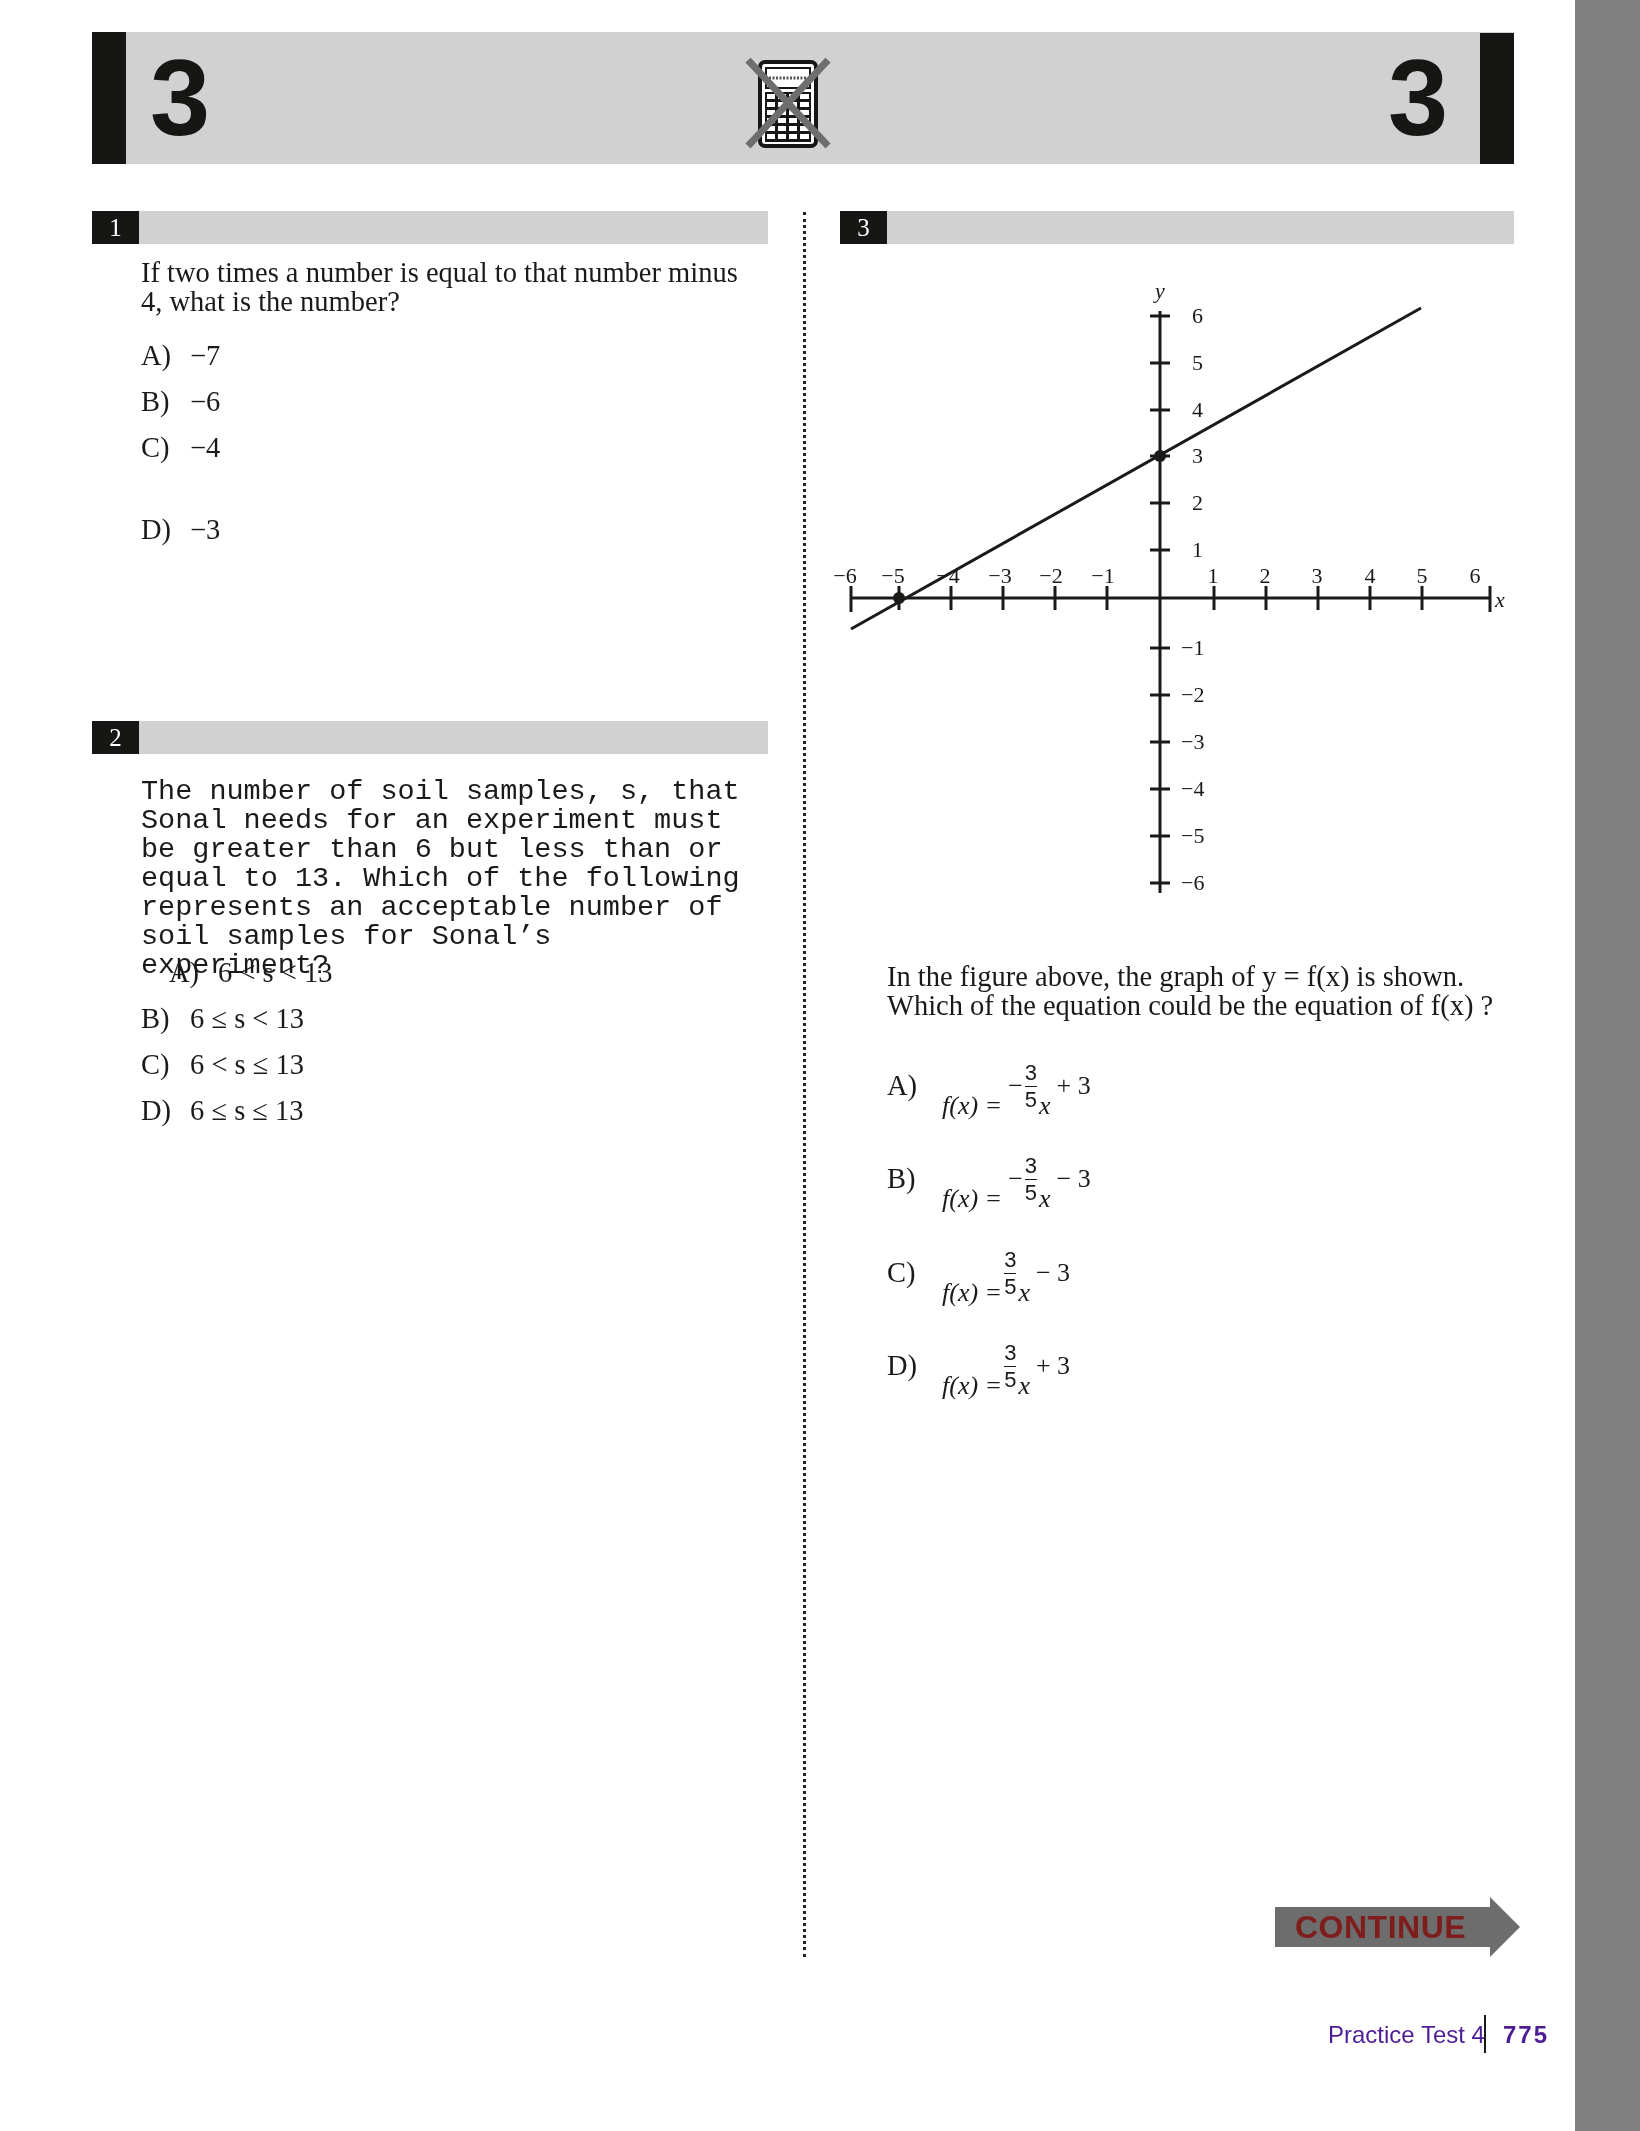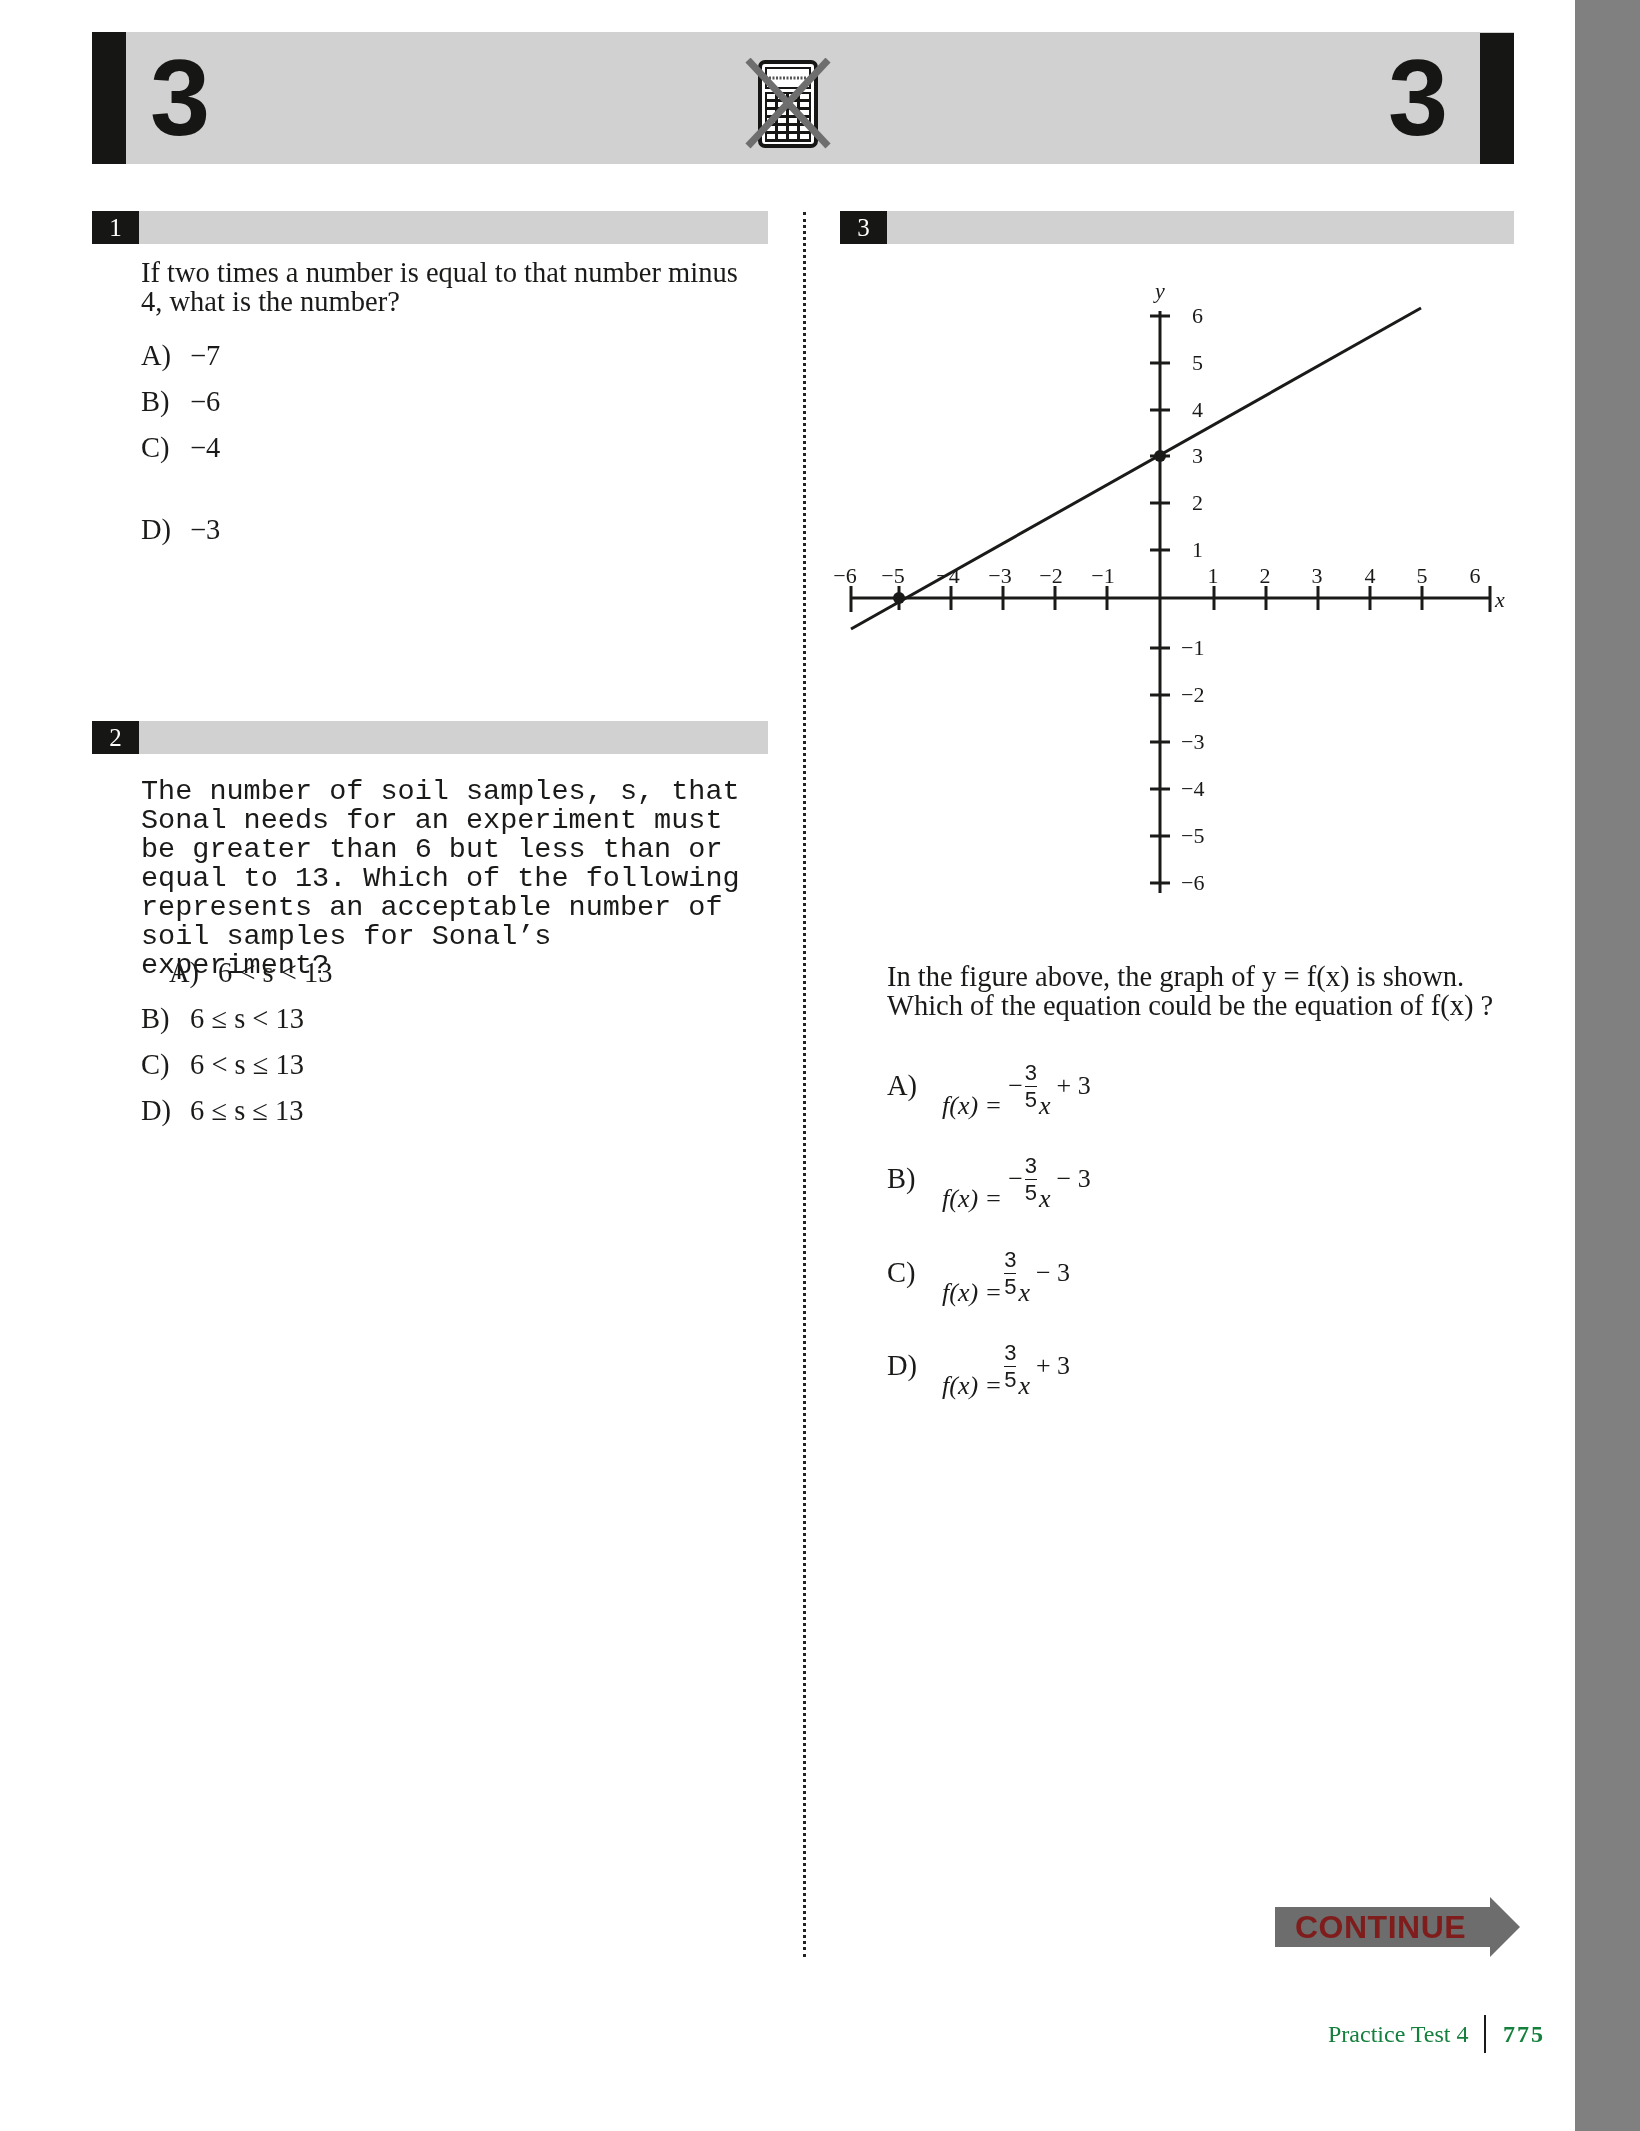--- a/index.html
+++ b/index.html
@@ -23,21 +23,21 @@
   .divider { left: 803px; top: 212px; width: 0; height: 1745px; border-left: 3px dotted #222; }
   .math { font-size: 26px; line-height: 1; white-space: nowrap; display: flex; align-items: center; }
   .math .letter { display: inline-block; width: 55px; font-size: 28.5px; }
   .frac { display: inline-flex; flex-direction: column; align-items: center; font-family: "Liberation Sans", "DejaVu Sans", sans-serif;
           font-size: 22px; line-height: 1; margin: 0 2px; }
   .frac .bar { width: 12px; border-top: 1.5px solid #1a1a18; margin: 2px 0; }
   .it { font-style: italic; margin-top: 40px; }
   .continue { left: 1275px; top: 1897px; width: 245px; height: 60px; }
   .continue-label { left: 1295px; top: 1909px; font-family: "Liberation Sans", "DejaVu Sans", sans-serif; font-weight: 700;
                     font-size: 32px; color: #7f1d1d; letter-spacing: 0.5px; }
-  .footer-text { font-family: Liberation Serif, serif; font-size: 24px; color: #15803d; }
+  .footer-text { font-family: Liberation Sans, sans-serif; font-size: 24px; color: #4c1d95; }
   .footer-sep { left: 1484px; top: 2015px; width: 2px; height: 38px; background: #1a1a18; }
 </style>
 </head>
 <body>
 
 <div class="abs right-strip"></div>
 
 <div class="abs header-band"></div>
 <div class="abs header-bar-left"></div>
 <div class="abs header-bar-right"></div>

